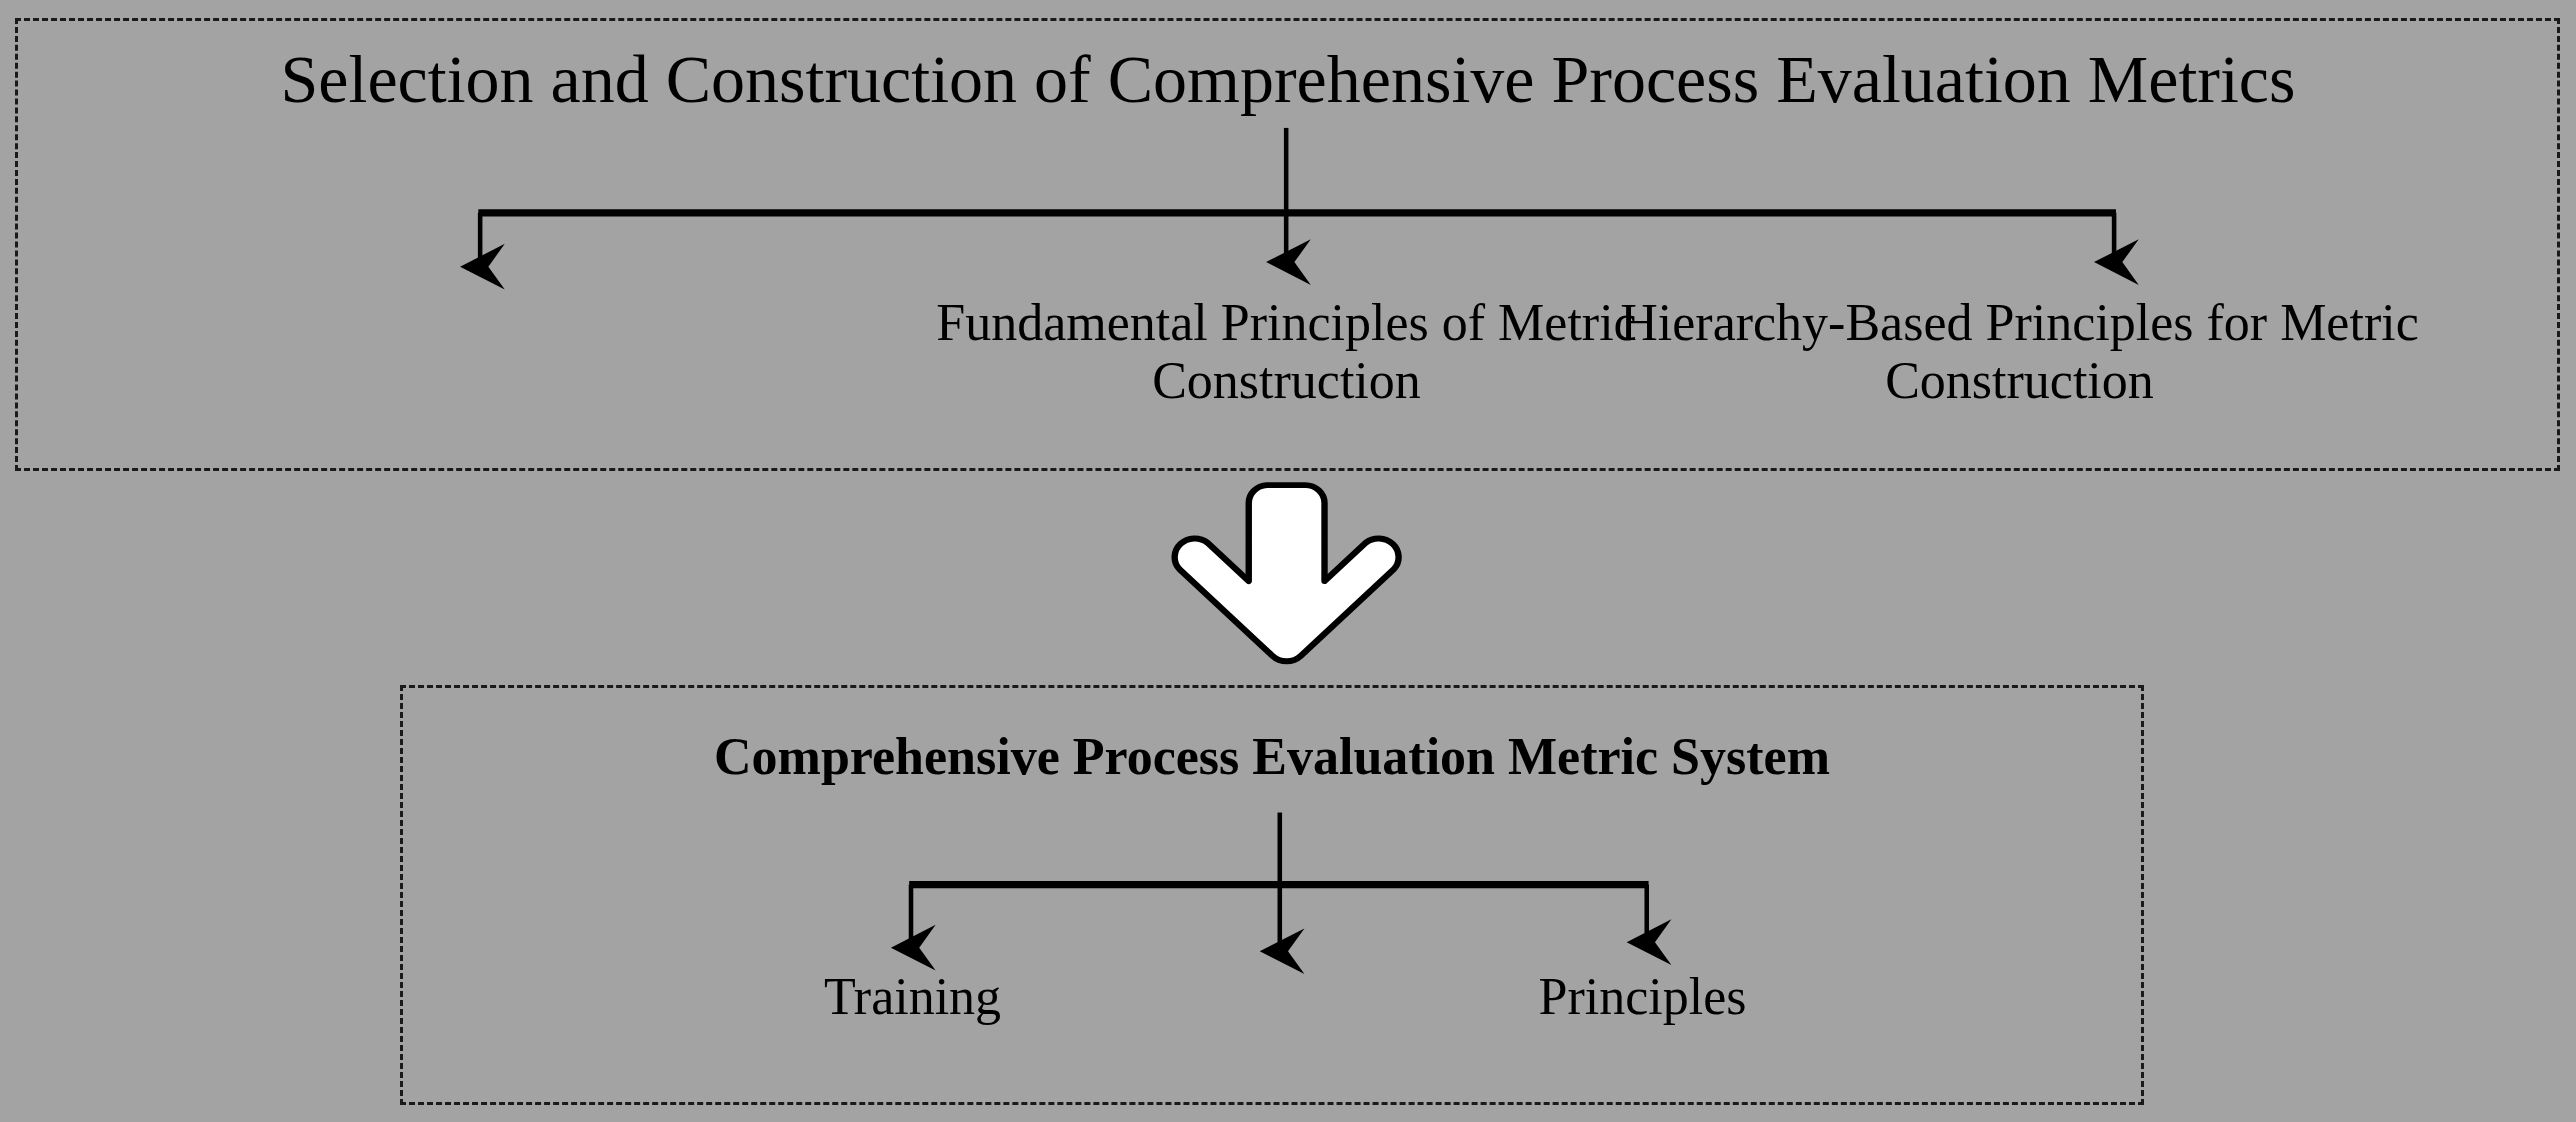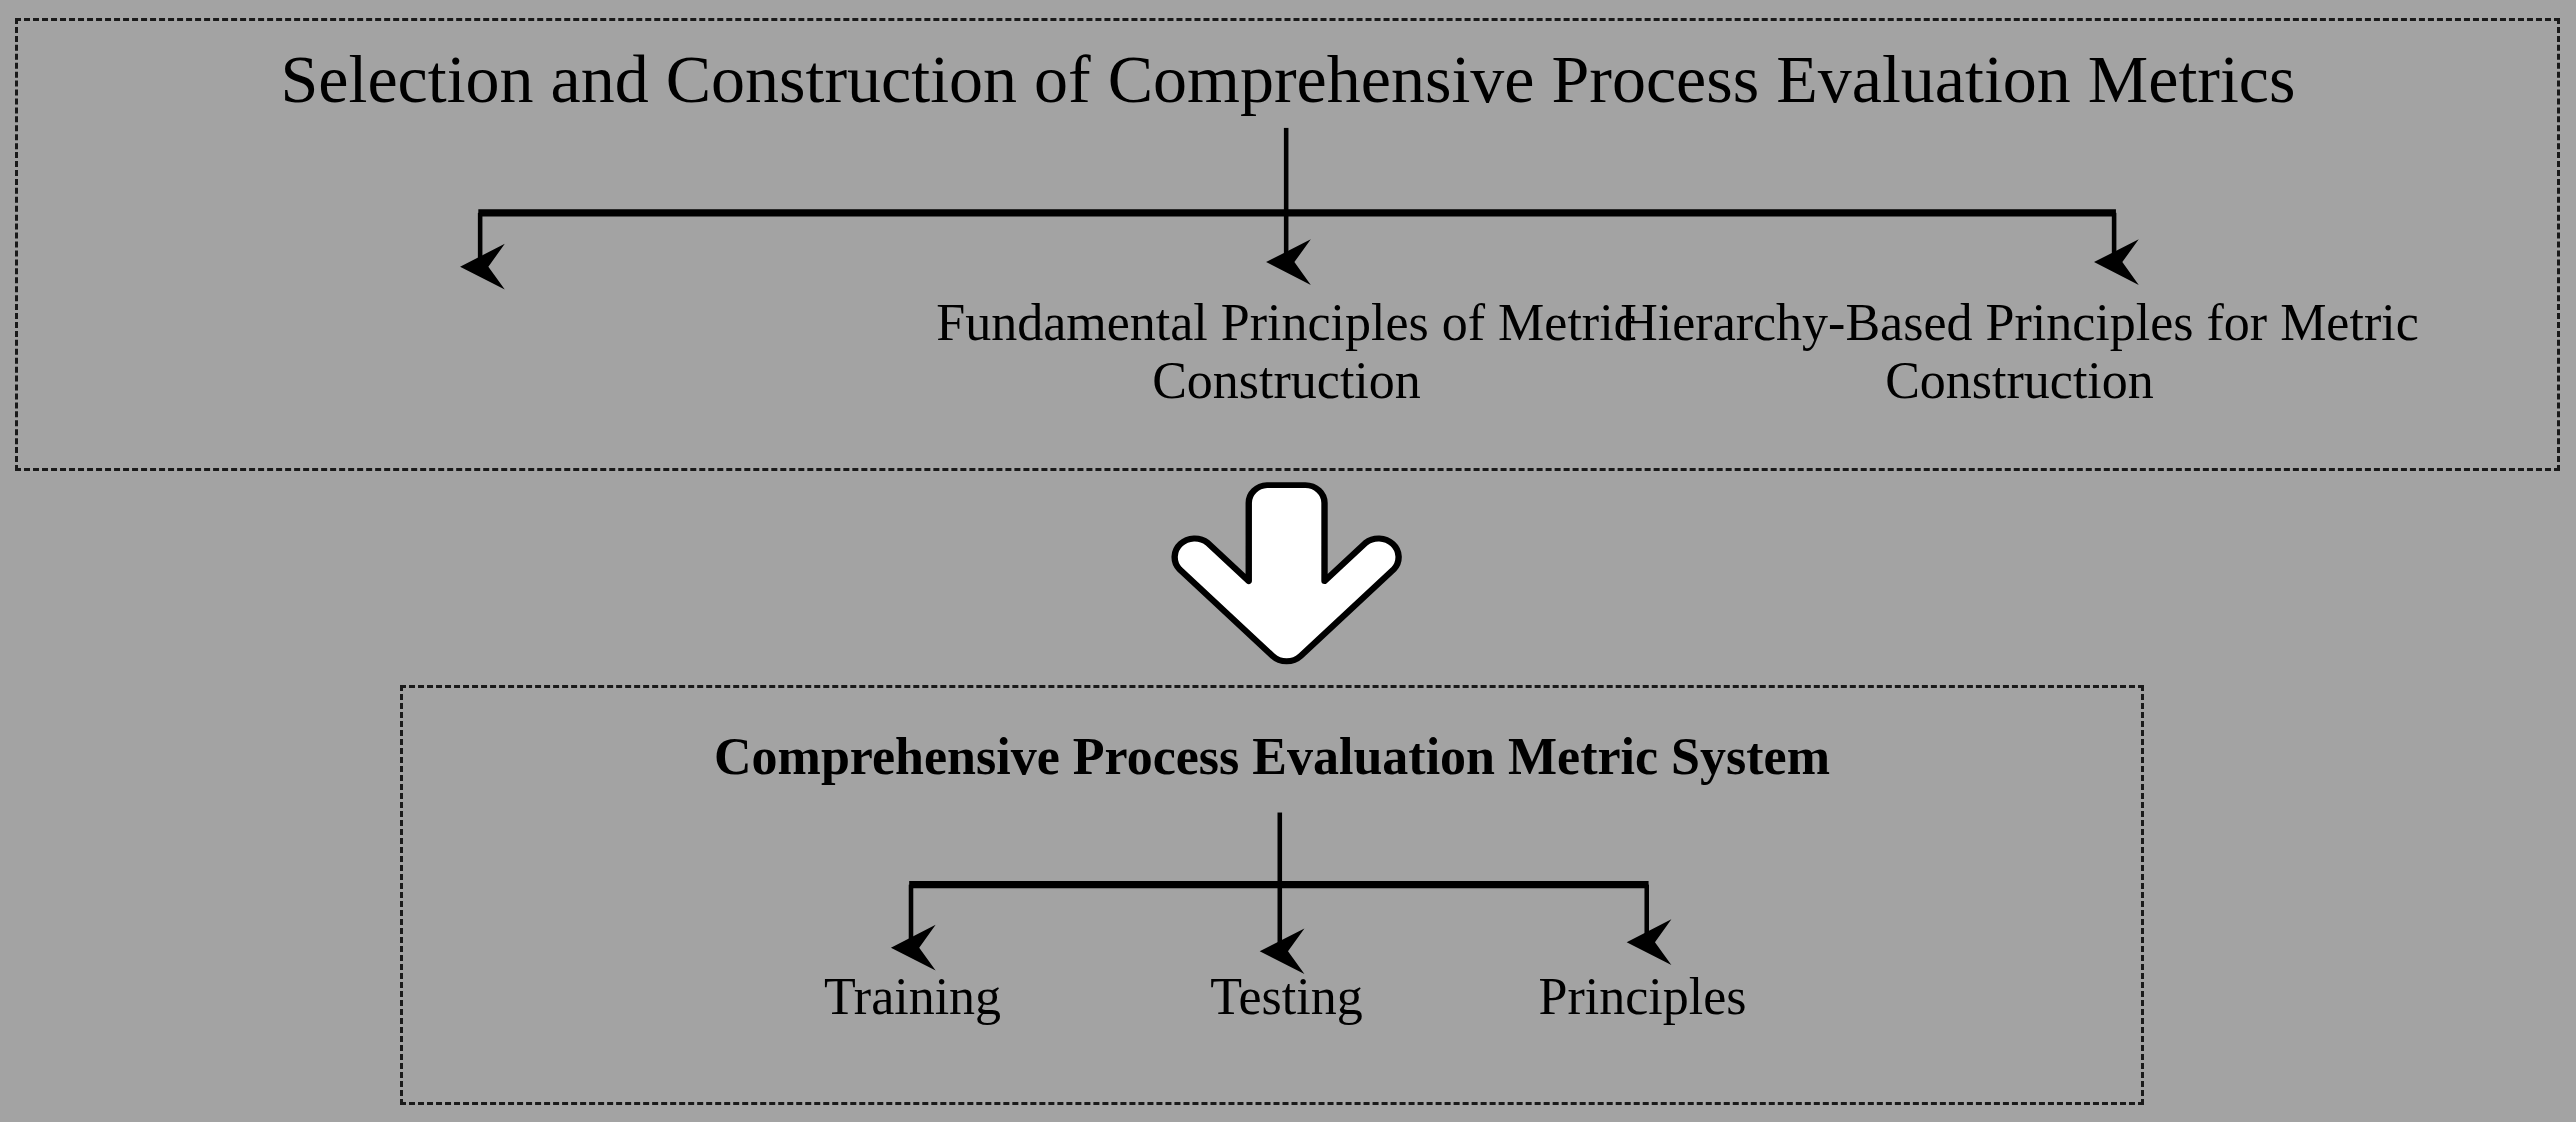--- a/index.html
+++ b/index.html
@@ -142,21 +142,20 @@
              L 1368,581
              A 21,21 0 0 1 1388,560 Z" fill="#ffffff" stroke="#000000" stroke-width="7" stroke-linejoin="round" stroke-linecap="round" transform="translate(0,-22) scale(1,0.93) translate(0,35)"></path>
   </svg>
 
   <div class="group-box" id="bottom-group"></div>
 
   <div class="node-title" id="bottom-title">Comprehensive Process Evaluation Metric System</div>
 
   <div class="leaf-label-sm" id="bot-leaf-0">Training</div>
 
-  <div class="leaf-label-sm" id="bot-leaf-1">Testing</div>
 
   <div class="leaf-label-sm" id="bot-leaf-2">Principles</div>
 
   <svg class="connectors" id="bottom-connectors" viewBox="0 0 2822 1230">
 
     <line x1="1402" y1="890" x2="1402" y2="969" stroke="#000000" stroke-width="5"></line>
 
     <line x1="996" y1="969" x2="1806" y2="969" stroke="#000000" stroke-width="8"></line>
 
     <line x1="998" y1="969" x2="998" y2="1038" stroke="#000000" stroke-width="5" marker-end="url(#arrowhead)"></line>

